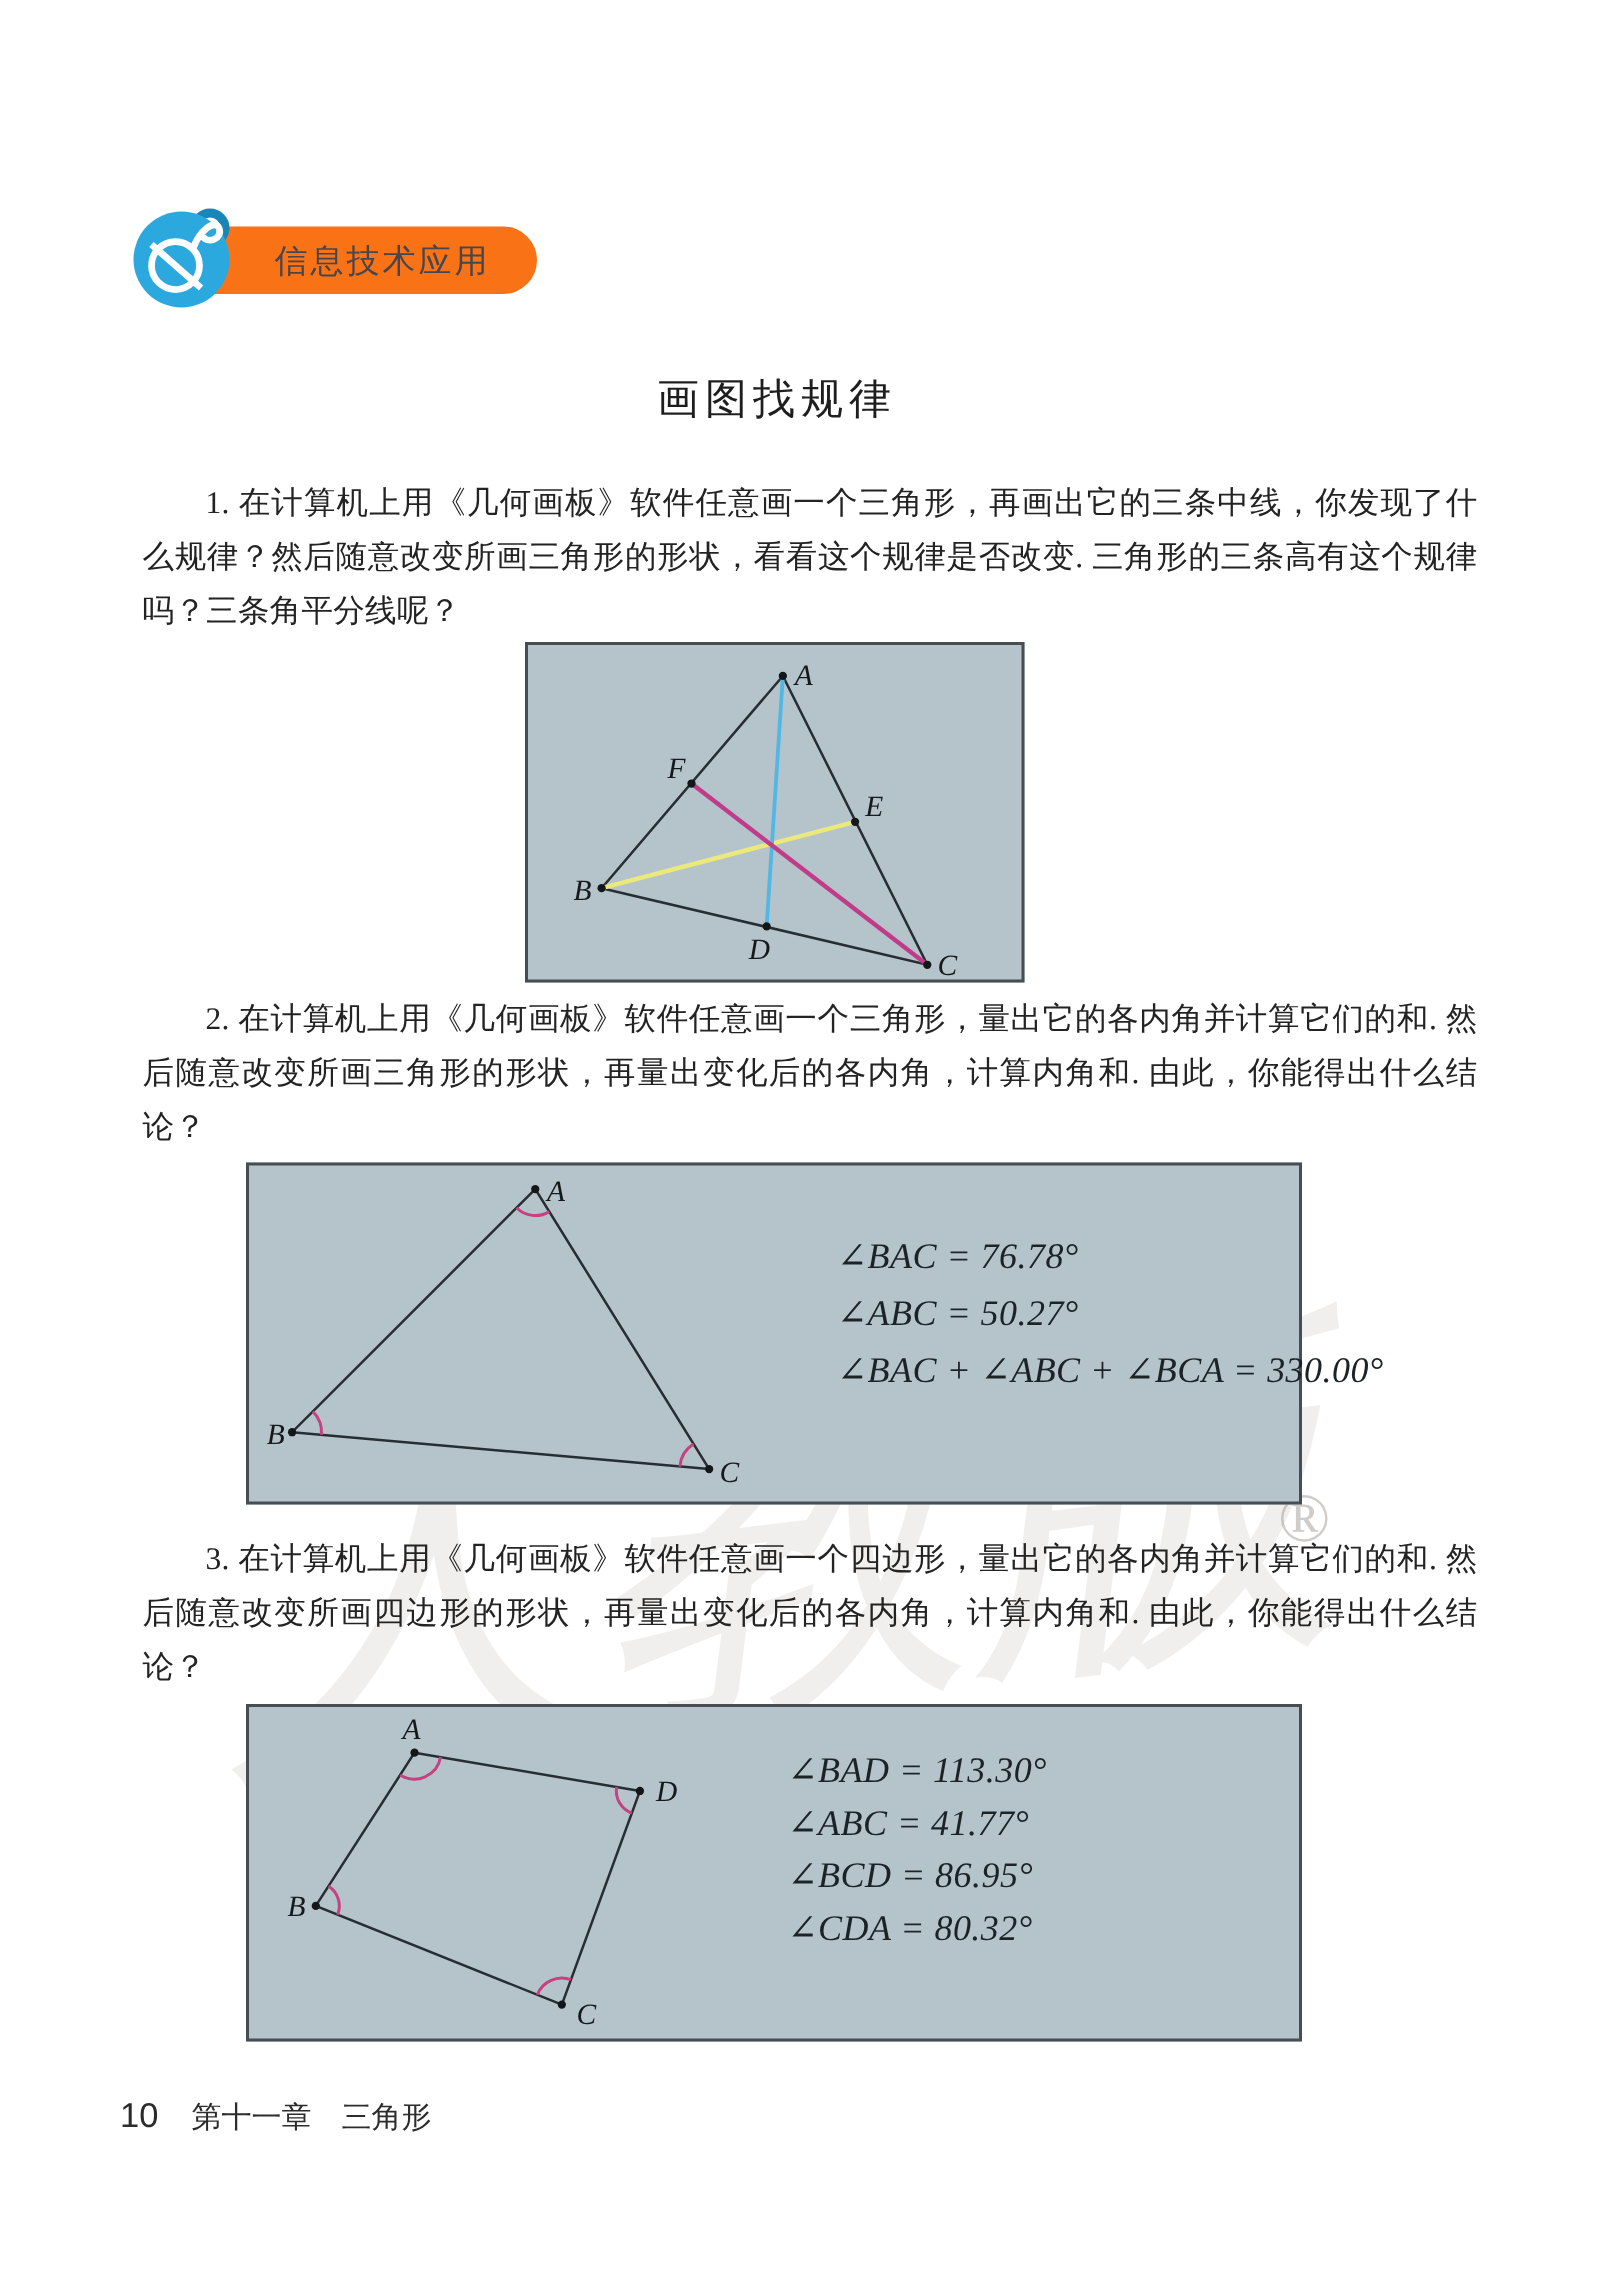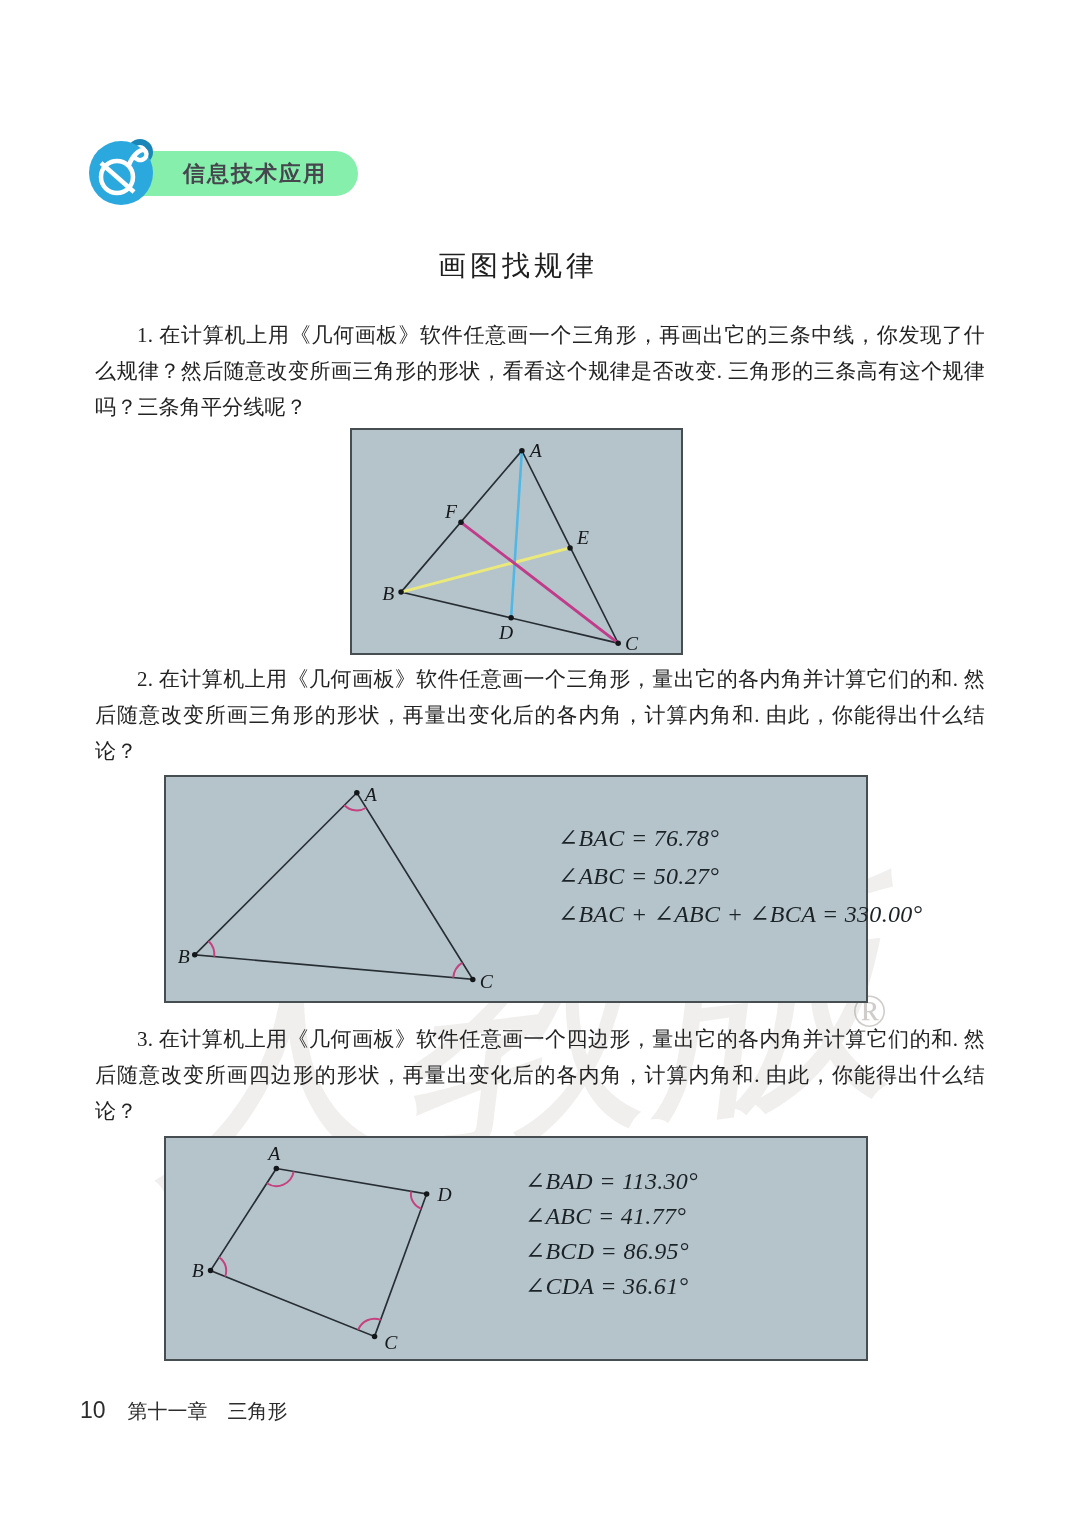--- a/index.html
+++ b/index.html
@@ -5,24 +5,24 @@
   html,body { margin:0; padding:0; background:#ffffff; }
   .page {
     position:relative; width:1080px; height:1526px; margin:0 auto;
     background:#ffffff; overflow:hidden;
     font-family:"Liberation Serif","DejaVu Serif",serif; color:#262626;
   }
   
   .badge { position:absolute; left:88px; top:138px; height:70px; z-index:3; }
   .badge-pill {
     position:absolute; left:27px; top:13px; width:243px; height:45px;
-    background:#86efac; border-radius:23px; box-sizing:border-box;
+    background:#f97316; border-radius:23px; box-sizing:border-box;
     padding-left:68px; line-height:45px;
     font-family:"Liberation Sans","DejaVu Sans",sans-serif;
-    font-weight:700; font-size:22px; color:#46464e; letter-spacing:2px;
+    font-weight:400; font-size:22px; color:#46464e; letter-spacing:2px;
   }
   .badge-icon { position:absolute; left:0; top:0; width:68px; height:68px; }
   
   .title {
     position:absolute; left:-22px; top:247px; width:1080px; text-align:center;
     font-size:28px; letter-spacing:4px; color:#1e1e1e; z-index:2;
   }
   
   .para {
     position:absolute; left:95px; width:890px; z-index:2;
@@ -175,21 +175,21 @@
       </g>
       <text class="vlabel" x="106" y="22" text-anchor="middle">A</text>
       <text class="vlabel" x="34" y="142" text-anchor="end">B</text>
       <text class="vlabel" x="218" y="215">C</text>
       <text class="vlabel" x="272" y="64">D</text>
     </svg>
     <div class="meas-block">
       <div class="meas-line">∠BAD = 113.30°</div>
       <div class="meas-line">∠ABC = 41.77°</div>
       <div class="meas-line">∠BCD = 86.95°</div>
-      <div class="meas-line">∠CDA = 36.61°</div>
+      <div class="meas-line">∠CDA = 80.32°</div>
     </div>
   </div>
 
   <div class="footer">
     <span class="pagenum">10</span><span class="chapter">第十一章</span><span class="section">三角形</span>
   </div>
 
 </div>
 
 </body></html>

